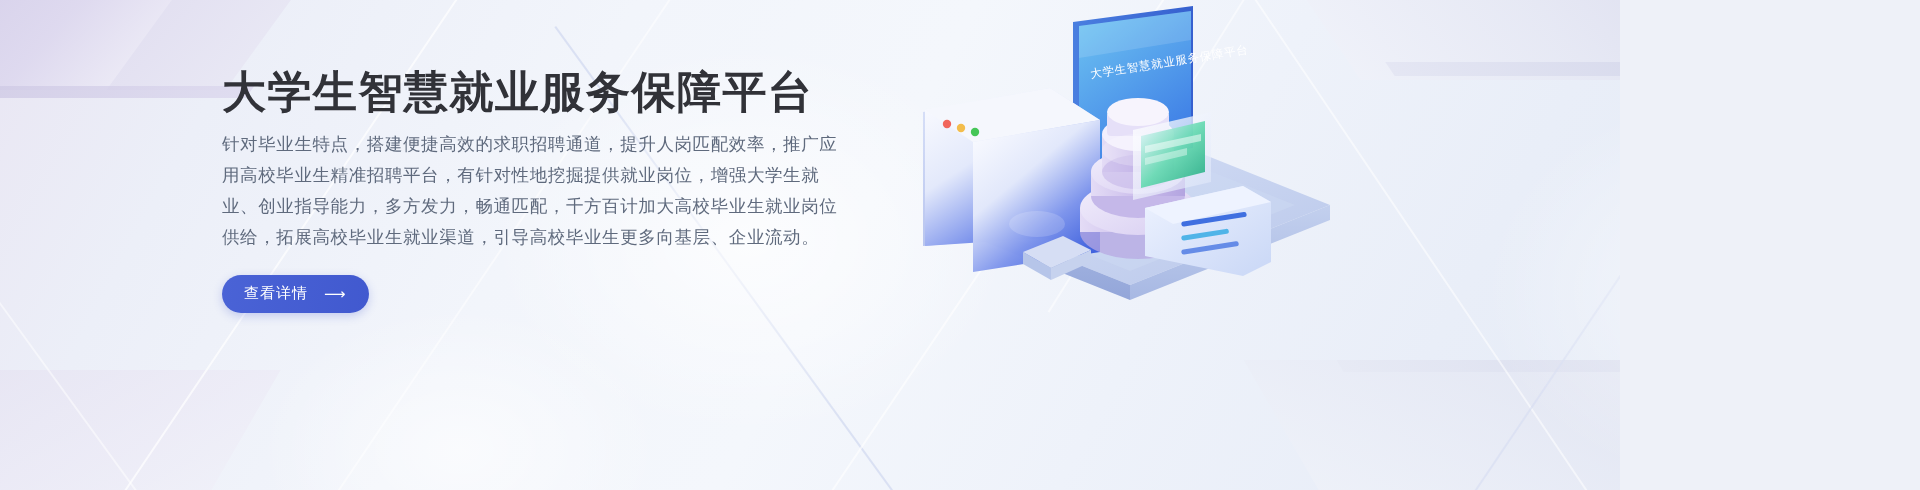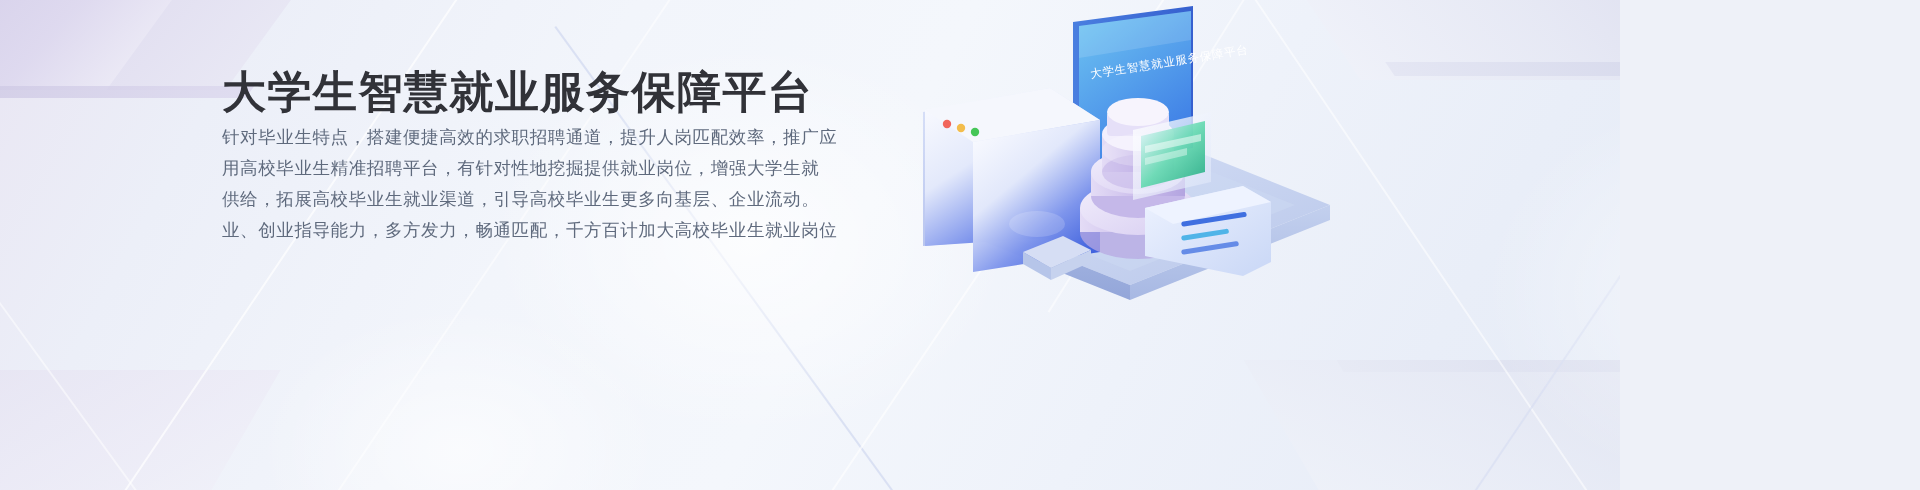--- a/index.html
+++ b/index.html
@@ -84,21 +84,21 @@
   }
 
   
   .content { position:absolute; left:222px; top:66px; width:640px; }
 
   .title {
     font-size:44px; font-weight:bold; color:#313238;
     letter-spacing:1.5px; line-height:1.18; white-space:nowrap;
   }
 
-  .desc { margin-top:4px; width:626px; }
+  .desc { margin-top:11px; width:626px; }
   .desc-line {
     font-size:17.5px; color:#5f6a7d; line-height:31px;
     letter-spacing:.6px; white-space:nowrap;
   }
 
   .cta {
     margin-top:22px; display:inline-flex; align-items:center; gap:16px;
     height:38px; padding:0 22px; border:none; border-radius:19px;
     background:linear-gradient(100deg,#4a63d6 0%,#4159cf 100%);
     color:#fff; font-size:15px; letter-spacing:1px; cursor:pointer;
@@ -136,24 +136,28 @@
     <div class="glow-b"></div>
     <div class="glow-c"></div>
   </div>
 
   <div class="content">
     <div class="title">大学生智慧就业服务保障平台</div>
 
     <div class="desc">
       <div class="desc-line">针对毕业生特点，搭建便捷高效的求职招聘通道，提升人岗匹配效率，推广应</div>
       <div class="desc-line">用高校毕业生精准招聘平台，有针对性地挖掘提供就业岗位，增强大学生就</div>
+      <div class="desc-line">业、创业指导能力，多方发力，畅通匹配，千方百计加大高校毕业生就业岗位</div>
       <div class="desc-line">供给，拓展高校毕业生就业渠道，引导高校毕业生更多向基层、企业流动。</div>
-      <div class="desc-line">业、创业指导能力，多方发力，畅通匹配，千方百计加大高校毕业生就业岗位</div>
     </div>
 
+    <button class="cta">
+      <span>查看详情</span>
+      <span class="arrow">⟶</span>
+    </button>
   </div>
 
   <div class="illus">
     <svg width="520" height="300" viewBox="0 0 520 300" xmlns="http://www.w3.org/2000/svg">
       <defs>
         <linearGradient id="gPlatTop" x1="0" y1="0" x2="1" y2="1">
           <stop offset="0" stop-color="#dbe4f8"></stop>
             <stop offset="1" stop-color="#b9c7ea"></stop>
         </linearGradient>
         <linearGradient id="gPlatSideL" x1="0" y1="0" x2="0" y2="1">

